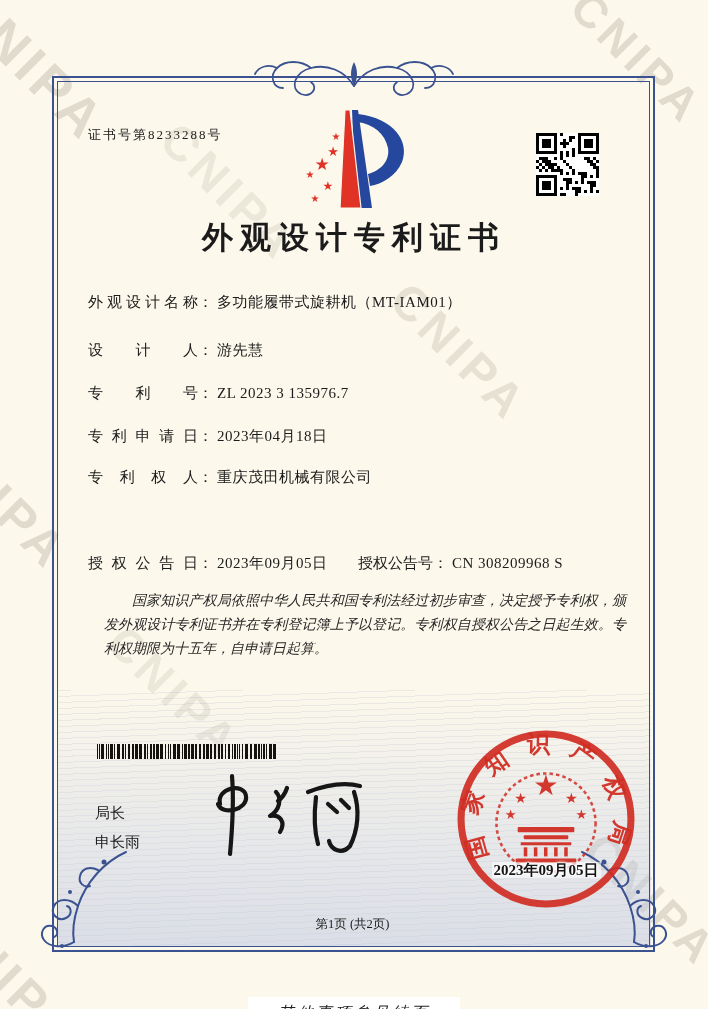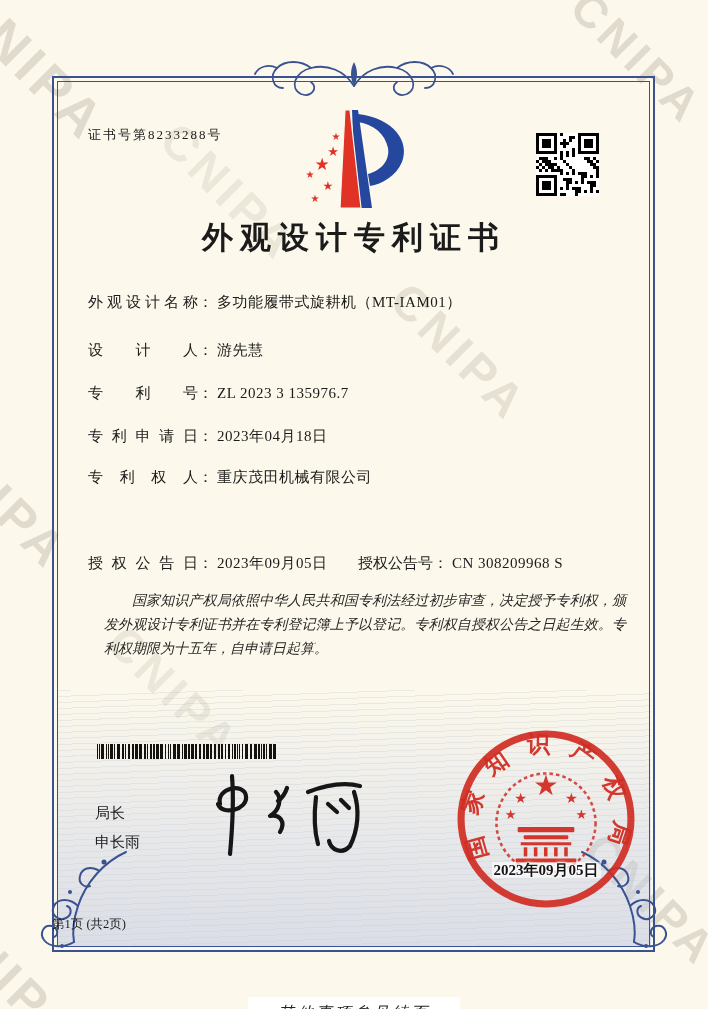--- a/index.html
+++ b/index.html
@@ -38,21 +38,21 @@
   .paras p{margin:0 0 7px 16px;text-indent:2em;}
   .barcode{position:absolute;left:97px;top:744px;width:182px;height:15px;z-index:4;font-size:0;}
   .barcode i{display:inline-block;height:100%;background:#15120e;vertical-align:top;}
   .officer{position:absolute;left:95px;top:799px;font-size:15px;line-height:29px;z-index:4;}
   .signature{position:absolute;left:192px;top:770px;z-index:5;}
   .seal{position:absolute;left:457px;top:730px;z-index:6;}
   .seal-date{position:absolute;left:457px;top:861px;width:178px;text-align:center;z-index:7;
      font-size:15px;font-weight:700;color:#141414;}
   .seal-date span{background:rgba(255,255,255,0.55);padding:0 2px;
      text-shadow:0 0 3px #fff,0 0 3px #fff,0 0 5px #fff;}
-  .page-info{position:absolute;left:52px;width:601px;top:916px;text-align:left;
+  .page-info{position:absolute;left:52px;width:601px;top:916px;text-align:center;
      font-size:12.5px;z-index:4;}
   .continuation{position:absolute;left:0;right:0;top:997px;text-align:center;z-index:4;}
   .continuation span{display:inline-block;background:#ffffff;padding:6px 30px;
      font-size:16px;font-style:italic;letter-spacing:3px;color:#222;}
 </style>
 </head>
 <body>
 
 <div class="page">
 

